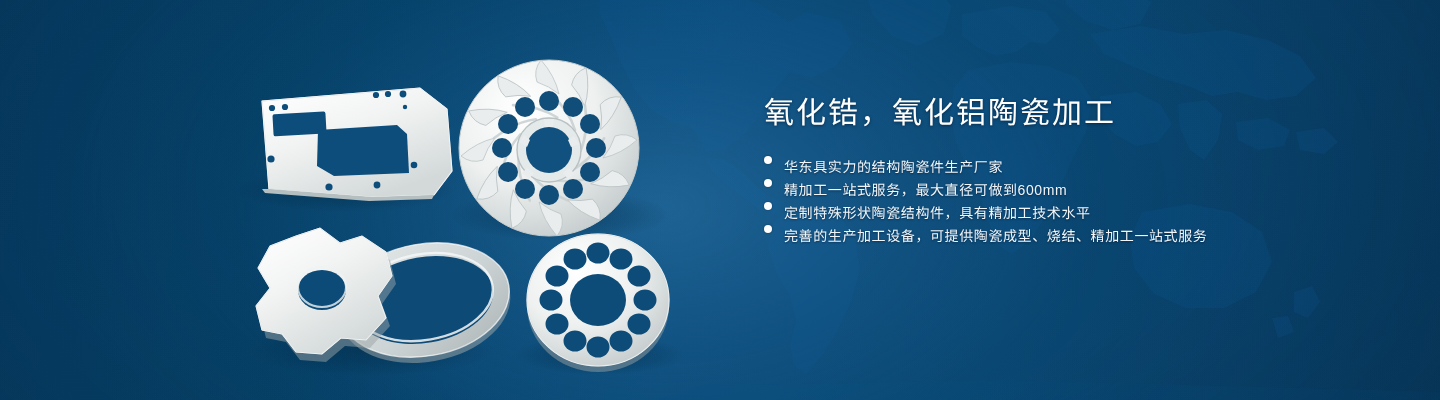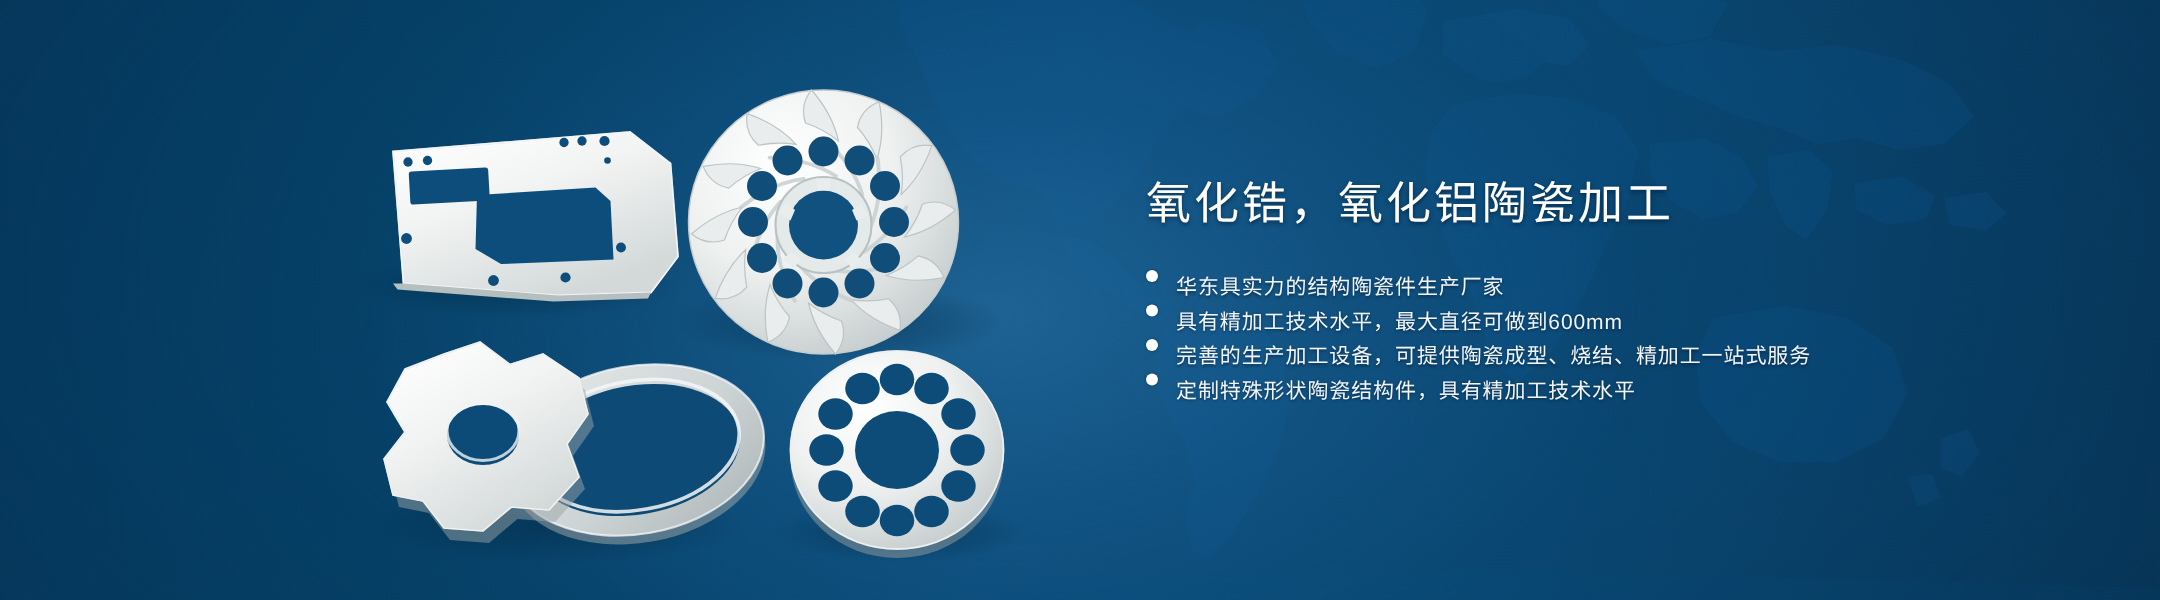--- a/index.html
+++ b/index.html
@@ -62,21 +62,21 @@
     top: 0;
     width: 740px;
     height: 400px;
   }
   .parts svg { display:block; width:100%; height:100%; }
 
   
   .copy {
     position: absolute;
     left: 764px;
-    top: 116px;
+    top: 92px;
     width: 640px;
   }
   .headline {
     font-size: 30px;
     line-height: 42px;
     letter-spacing: 2px;
     color: #ffffff;
     font-weight: 400;
     margin: 0 0 22px 0;
     text-shadow: 0 1px 3px rgba(0,18,36,0.55);
@@ -302,26 +302,26 @@
   <div class="copy">
     <h1 class="headline">氧化锆，氧化铝陶瓷加工</h1>
 
     <ul class="bullets">
       <li class="bullet">
         <span class="bullet-dot"></span>
         <span class="bullet-text">华东具实力的结构陶瓷件生产厂家</span>
       </li>
       <li class="bullet">
         <span class="bullet-dot"></span>
-        <span class="bullet-text">具有精加工技术水平，最大直径可做到600mm</span>
+        <span class="bullet-text">精加工一站式服务，最大直径可做到600mm</span>
+      </li>
+      <li class="bullet">
+        <span class="bullet-dot"></span>
+        <span class="bullet-text">定制特殊形状陶瓷结构件，具有精加工技术水平</span>
       </li>
       <li class="bullet">
         <span class="bullet-dot"></span>
         <span class="bullet-text">完善的生产加工设备，可提供陶瓷成型、烧结、精加工一站式服务</span>
       </li>
-      <li class="bullet">
-        <span class="bullet-dot"></span>
-        <span class="bullet-text">定制特殊形状陶瓷结构件，具有精加工技术水平</span>
-      </li>
     </ul>
   </div>
 
 </div>
 
 </body></html>

